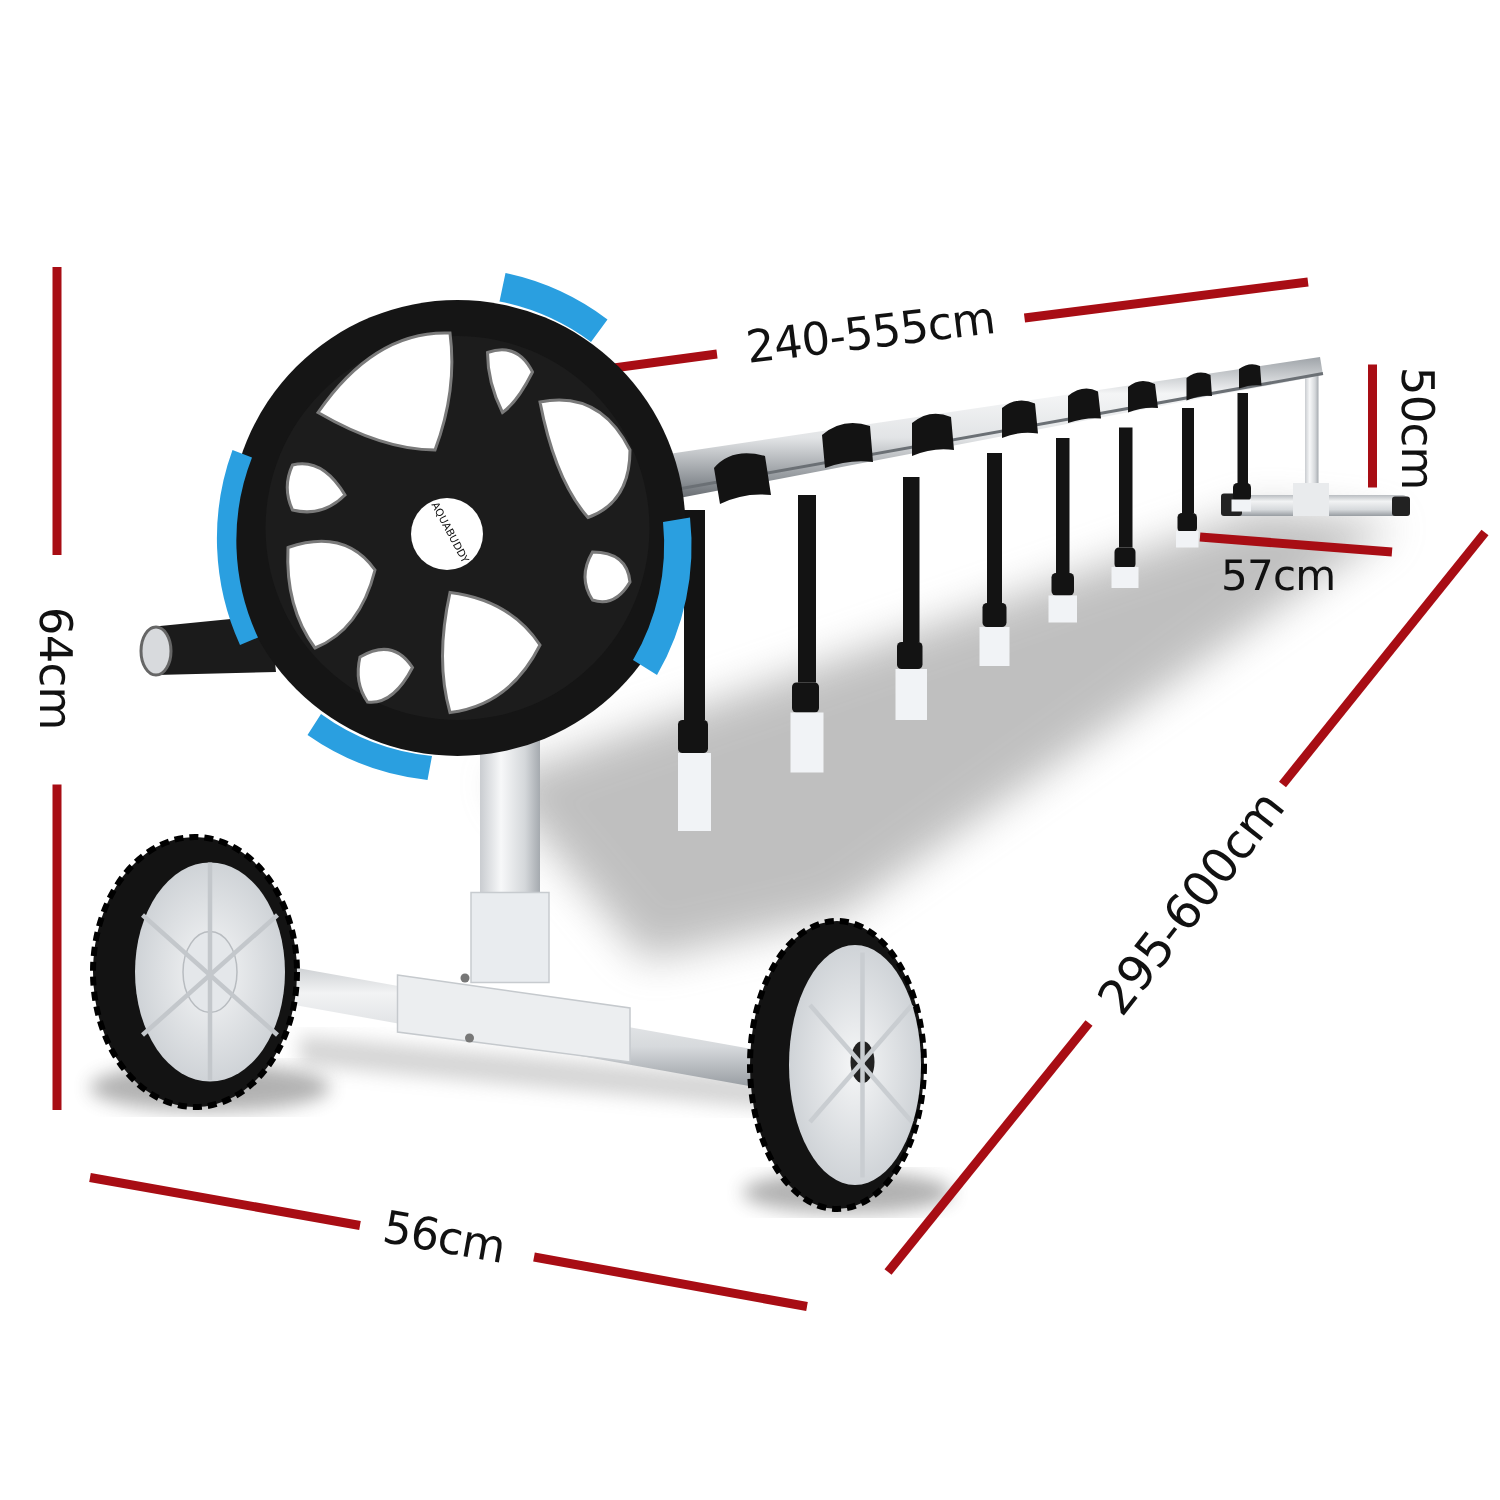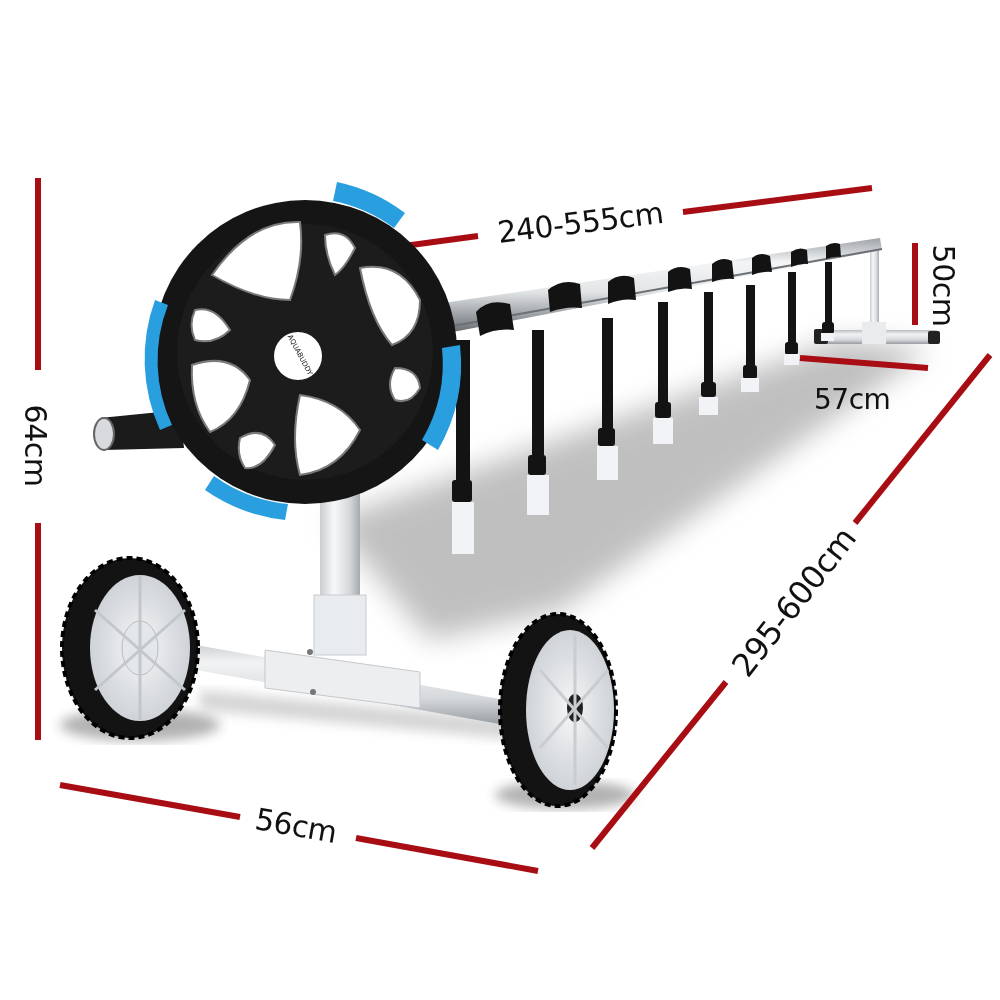--- a/index.html
+++ b/index.html
@@ -190,14 +190,14 @@
     </g>
 
   </svg>
 
   
   <div class="dim-label" style="left:497px; top:205px; transform: rotate(-7deg);">240-555cm</div>
   <div class="dim-label" style="left:-5px; top:428px; transform: rotate(90deg);">64cm</div>
   <div class="dim-label" style="left:255px; top:808px; transform: rotate(10deg);">56cm</div>
   <div class="dim-label" style="left:705px; top:583px; transform: rotate(-52deg); font-size:32px;">295-600cm</div>
   <div class="dim-label" style="left:903px; top:268px; transform: rotate(90deg);">50cm</div>
-  <div class="dim-label" style="left:814px; top:367px; font-size:28px;margin-top:16px;">57cm</div>
+  <div class="dim-label" style="left:814px; top:367px; font-size:28px;">57cm</div>
 </div>
 
 </body></html>

